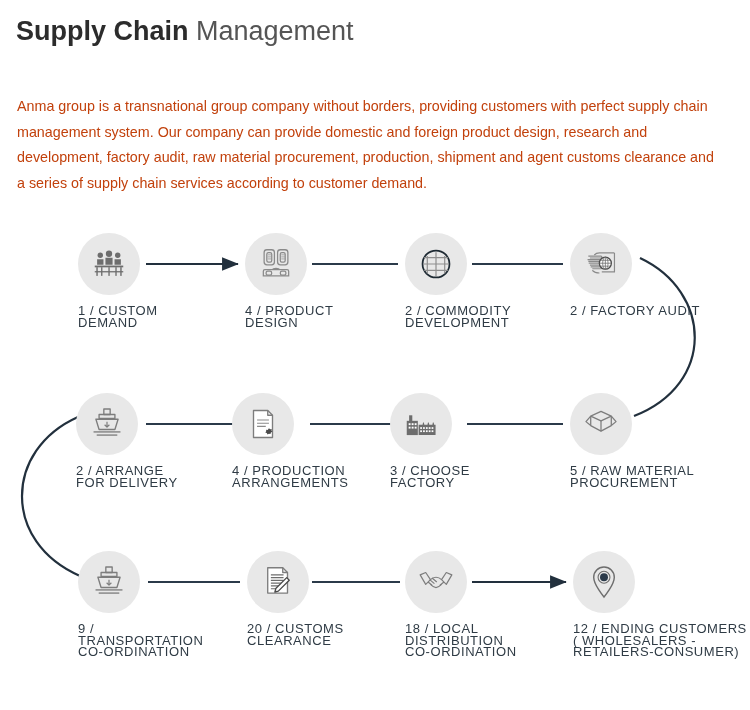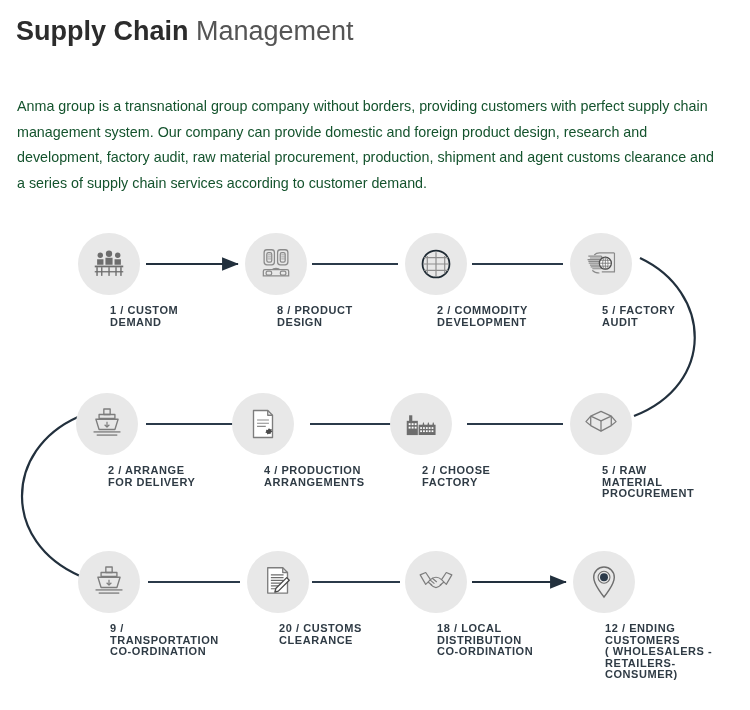--- a/index.html
+++ b/index.html
@@ -18,42 +18,41 @@
     position:absolute;left:16px;top:14px;
     font-size:27px;line-height:34px;
     color:#3a3a3a;white-space:nowrap;
   }
   .title .strong{font-weight:700;color:#2c2c2c;}
   .title .light{font-weight:400;color:#555;}
 
   .intro{
     position:absolute;left:17px;top:80px;width:700px;
     font-size:14.3px;line-height:25.5px;
-    color:#14532d;
+    color:#c2410c;
     text-align:left;
   }
 
   
   .flow{position:absolute;left:0;top:212px;width:750px;height:470px;}
   .flow svg{position:absolute;left:0;top:0;width:750px;height:470px;overflow:visible;}
 
   .node{position:absolute;width:140px;}
   .bubble{
     width:62px;height:62px;border-radius:50%;
     background:#e8e8e8;
     display:flex;align-items:center;justify-content:center;
     margin:0 0 0 0;
   }
   .bubble svg{position:static;width:38px;height:38px;display:block;}
   .caption{
     margin-top:10px;
-    font-size:11px;font-weight:700;letter-spacing:.55px;
+    font-size:13px;font-weight:400;letter-spacing:.55px;
     line-height:11.5px;color:#2f3b45;
     white-space:pre-line;
-    margin-left:32px;
   }
   .caption.wide{white-space:pre-line;}
 </style>
 </head>
 <body>
 
 <div class="page">
 
   <div class="title">
     <span class="strong">Supply Chain</span><span class="light"> Management</span>
@@ -120,21 +119,21 @@
             <path d="M10 31h28a2 2 0 0 1 2 2v6H8v-6a2 2 0 0 1 2-2z"></path>
             <rect x="11.5" y="33" width="7" height="5" rx="2"></rect>
             <rect x="29.5" y="33" width="7" height="5" rx="2"></rect>
             <path d="M20 31c0-2 8-2 8 0"></path>
           </g>
           <g stroke="#9a9a9a" stroke-width="1" fill="none">
             <path d="M13.6 12.4h5M13.6 15h5M13.6 17.6h5M30.6 12.4h5M30.6 15h5M30.6 17.6h5"></path>
           </g>
         </svg>
       </div>
-      <div class="caption">8 / PRODUCT
+      <div class="caption">4 / PRODUCT
 DESIGN</div>
     </div>
 
     <div class="node" style="left:405px;top:21px;">
       <div class="bubble">
         <svg viewBox="0 0 48 48">
           <circle cx="24" cy="24" r="17" fill="none" stroke="#1e2a33" stroke-width="2.2"></circle>
           <g fill="none" stroke="#8e8e8e" stroke-width="1.5">
             <path d="M13 14v22M24 9v30M35 14v22"></path>
             <path d="M9 16h30M7.5 24h33M9 32h30"></path>
@@ -158,21 +157,21 @@
             <path d="M13 32c2 2.2 5 3.4 9 3.4"></path>
           </g>
           <circle cx="29.5" cy="23" r="7.6" fill="#fff" stroke="#4a4a4a" stroke-width="1.6"></circle>
           <g fill="none" stroke="#6d6d6d" stroke-width="1">
             <path d="M29.5 15.4v15.2M22 23h15"></path>
             <ellipse cx="29.5" cy="23" rx="3.4" ry="7.6"></ellipse>
             <path d="M23.2 19.3h12.6M23.2 26.7h12.6"></path>
           </g>
         </svg>
       </div>
-      <div class="caption">5 / FACTORY AUDIT</div>
+      <div class="caption">2 / FACTORY AUDIT</div>
     </div>
 
     <div class="node" style="left:570px;top:181px;">
       <div class="bubble">
         <svg viewBox="0 0 48 48">
           <g fill="none" stroke="#7d7d7d" stroke-width="1.6" stroke-linejoin="round">
             <path d="M24 20 11 14l13-6 13 6z"></path>
             <path d="M11 14v12l13 7 13-7V14"></path>
             <path d="M11 26 5 21l6-7M37 26l6-5-6-7"></path>
             <path d="M24 20v13"></path>
@@ -204,21 +203,21 @@
               <rect x="33.8" y="28" width="2.2" height="2.2"></rect>
               <rect x="37.4" y="28" width="2.2" height="2.2"></rect>
             <rect x="23" y="32" width="2.2" height="2.2"></rect>
               <rect x="26.6" y="32" width="2.2" height="2.2"></rect>
               <rect x="30.2" y="32" width="2.2" height="2.2"></rect>
               <rect x="33.8" y="32" width="2.2" height="2.2"></rect>
               <rect x="37.4" y="32" width="2.2" height="2.2"></rect>
           </g>
         </svg>
       </div>
-      <div class="caption">2 / CHOOSE
+      <div class="caption">3 / CHOOSE
 FACTORY</div>
     </div>
 
     <div class="node" style="left:232px;top:181px;">
       <div class="bubble">
         <svg viewBox="0 0 48 48">
           <path d="M12 7h18l6 6v28H12z" fill="#fff" stroke="#7d7d7d" stroke-width="1.7" stroke-linejoin="round"></path>
           <path d="M30 7v6h6" fill="none" stroke="#7d7d7d" stroke-width="1.7" stroke-linejoin="round"></path>
           <g stroke="#8a8a8a" stroke-width="1.4">
             <path d="M16.5 19h15M16.5 23h15M16.5 27h11"></path>

